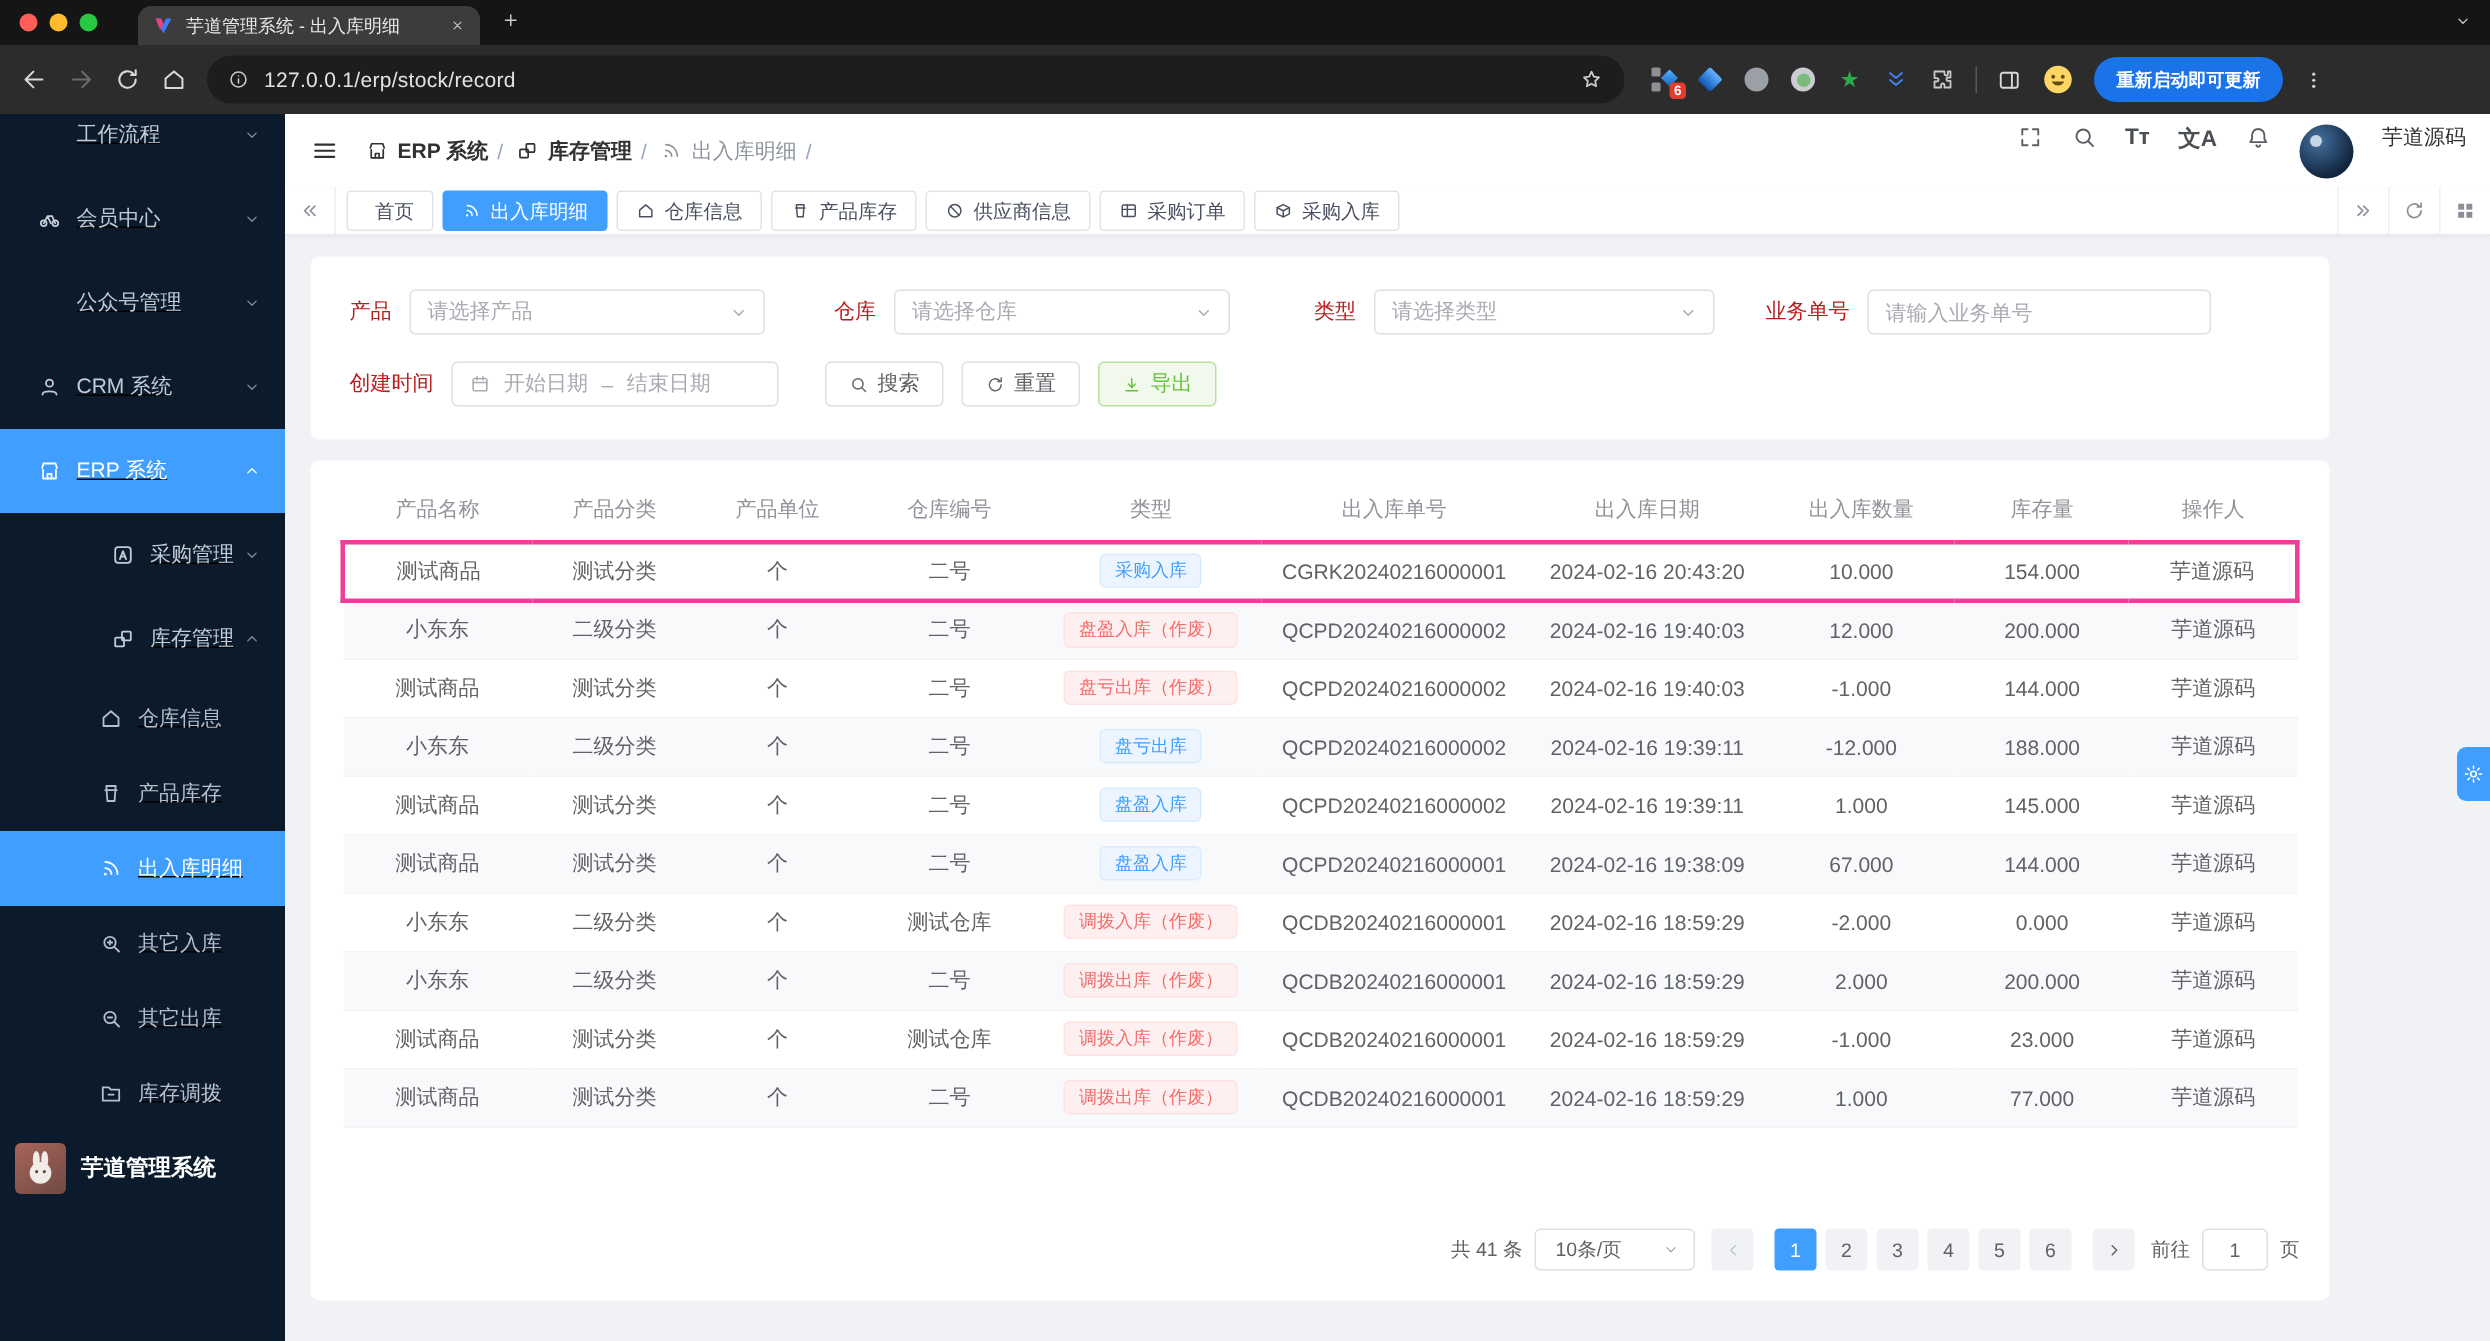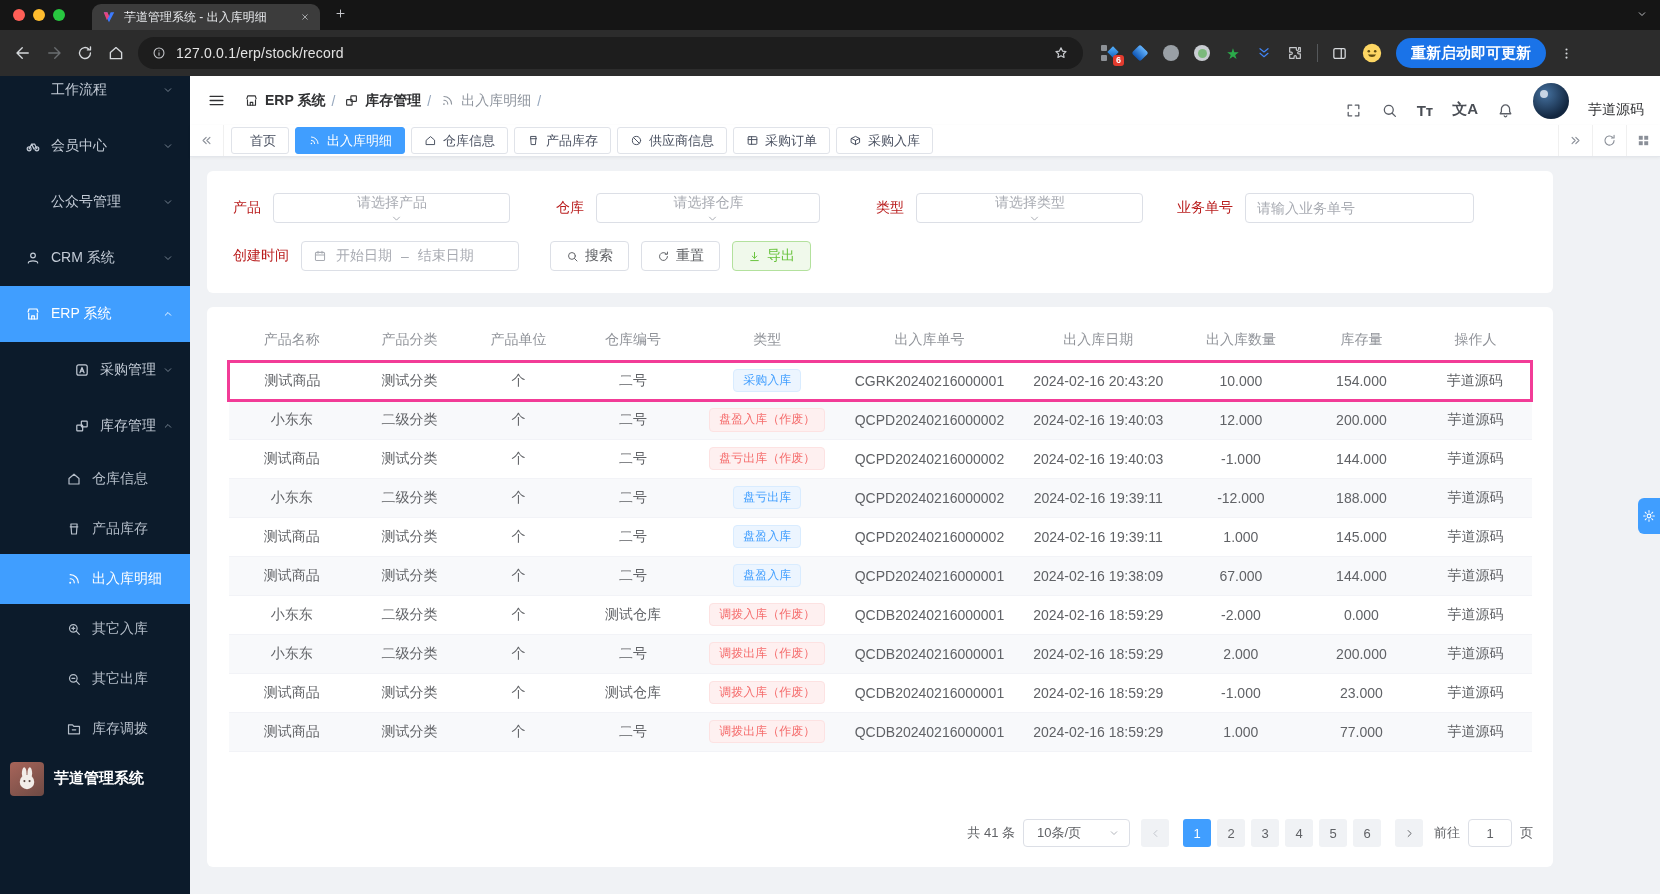--- a/index.html
+++ b/index.html
@@ -34,48 +34,48 @@
   .dia { position:absolute; right:1px; top:4px; width:8px; height:8px; background:linear-gradient(135deg,#56b2ff,#1565c0); transform:rotate(45deg); }
   .drop { width:12px; height:12px; background:linear-gradient(180deg,#63b4ff,#0f55b4); transform:rotate(45deg); border-radius:2px; }
   .gcir { width:16px; height:16px; border-radius:50%; background:#9aa0a6; }
   .rcir { width:16px; height:16px; border-radius:50%; background:#c9cdd2; display:flex; align-items:center; justify-content:center; }
   .rcir i { width:9px; height:9px; border-radius:50%; background:#7cb97c; }
   .gstar { color:#2bab4a; font-size:15px; line-height:1; }
   .chev2 { color:#4285f4; font-size:16px; }
   .puzz { color:#c7c9cc; font-size:16px; }
   .tdiv { width:1px; height:18px; background:#55585b; }
   .panelic { color:#d6d9dc; font-size:17px; }
-  .update-btn { background:#1a73e8; color:#fff; border:none; border-radius:16px; height:30px; padding:0 15px; font-size:15px; font-weight:700; font-family:inherit; cursor:pointer; white-space:nowrap; }
+  .update-btn { background:#1a73e8; color:#fff; border:none; border-radius:16px; height:30px; padding:0 15px; font-size:12px; font-weight:700; font-family:inherit; cursor:pointer; white-space:nowrap; }
   .menudots { color:#d6d9dc; font-size:15px; }
 
   
   .sidebar { position:absolute; left:0; top:76px; width:190px; bottom:0; background:#0c1b2b; overflow:hidden; }
   .logo { height:49px; display:flex; align-items:center; gap:10px; padding:0 10px; position:relative; z-index:2; background:#0c1b2b; }
   .logo-img { width:34px; height:34px; border-radius:4px; background:linear-gradient(145deg,#a8655a,#6e4a44); display:flex; align-items:center; justify-content:center; overflow:hidden; }
   .logo-title { color:#fff; font-size:15px; font-weight:700; white-space:nowrap; }
-  .menu { position:relative; z-index:1; margin-top:-14px; }
+  .menu { position:relative; z-index:1; margin-top:-14px;text-decoration:underline; }
   .mitem { height:56px; display:flex; align-items:center; padding:0 16px 0 24px; color:#c3cbd6; cursor:pointer; }
   .mitem[data-level="2"] { padding-left:73px; }
   .mitem[data-level="3"] { padding-left:65px; height:50px; color:#b6bfca; }
   .mitem[data-active="true"] { background:#409eff; color:#fff; }
   .micon { width:18px; margin-right:9px; font-size:16px; flex:0 0 18px; }
   .mlabel { flex:1; white-space:nowrap; overflow:hidden; }
   .chev { font-size:12px; color:#7e8b99; }
   .mitem[data-active="true"] .chev { color:#fff; }
 
   
   .main { position:absolute; left:190px; top:76px; right:0; bottom:0; background:#f0f2f5; }
   .appheader { height:49px; background:#fff; display:flex; align-items:center; padding:0 16px 0 17px; }
   .hamb { font-size:19px; color:#303133; cursor:pointer; }
   .crumbs { display:flex; align-items:center; margin-left:18px; gap:9px; }
   .crumb { display:flex; align-items:center; gap:6px; color:#303133; font-weight:700; cursor:pointer; }
   .crumb .ic { font-size:15px; }
   .crumb-sep { color:#97a8be; font-weight:400; }
   .crumbs .crumb:last-child { color:#8f959e; font-weight:400; }
-  .hright { margin-left:auto; display:flex; align-items:flex-end; gap:19px; color:#5a5e66; }
+  .hright { margin-left:auto; display:flex; align-items:flex-start; gap:19px; color:#5a5e66; }
   .hic { font-size:17px; cursor:pointer; }
   .txtic { font-size:15px; font-weight:700; color:#4a4e55; cursor:pointer; letter-spacing:0; }
   .avatar { width:36px; height:36px; border-radius:50%; background:radial-gradient(circle at 35% 30%,#45719f,#12263f 70%); position:relative; overflow:hidden; cursor:pointer; }
   .avatar::after { content:""; position:absolute; left:7px; top:7px; width:8px; height:8px; border-radius:50%; background:#dfe8f2; opacity:.85; }
   .uname { color:#303133; cursor:pointer; }
 
   .tagsbar { height:32px; background:#fff; display:flex; align-items:stretch; border-bottom:1px solid #e3e6eb; box-shadow:0 1px 3px rgba(0,0,0,.05); }
   .tnav { width:34px; display:flex; align-items:center; justify-content:center; color:#8a8f98; font-size:15px; cursor:pointer; }
   .tnav.lft { border-right:1px solid #f0f0f0; }
   .tags { display:flex; align-items:center; padding:0 4px; flex:1; overflow:hidden; }
@@ -87,21 +87,21 @@
 
   .content { padding:14px 0 0 17px; }
   .card { width:1346px; background:#fff; border-radius:6px; }
 
   
   .filters { height:122px; padding:22px 26px 0; }
   .frow { display:flex; align-items:center; height:30px; }
   .frow + .frow { margin-top:18px; }
   .flabel { color:#b91c1c; padding-right:12px; white-space:nowrap; }
   .sel, .tinput, .daterange { height:30px; border:1px solid #dcdfe6; border-radius:4px; background:#fff; }
-  .sel { display:flex; align-items:center; padding:0 10px 0 11px; color:#a8abb2; cursor:pointer;flex-direction:column; }
+  .sel { display:flex; align-items:center; padding:0 10px 0 11px; color:#a8abb2; cursor:pointer; }
   .sel .ph { flex:1; }
   .selchev { font-size:13px; color:#a8abb2; margin-left:8px; }
   .tinput { padding:0 11px; font-size:14px; color:#606266; font-family:inherit; outline:none; }
   .tinput::placeholder { color:#a8abb2; }
   .daterange { display:flex; align-items:center; gap:9px; padding:0 11px; color:#a8abb2; cursor:pointer; }
   .daterange .ic { font-size:14px; }
   .dsep { color:#a8abb2; }
   .fgap1 { margin-left:46px; } .fgap2 { margin-left:56px; } .fgap3 { margin-left:34px; }
   .btn { height:30px; border:1px solid #dcdfe6; border-radius:4px; background:#fff; color:#606266; display:inline-flex; align-items:center; gap:6px; padding:0 15px; font-size:14px; font-family:inherit; cursor:pointer; white-space:nowrap; }
   .btn .ic { font-size:13px; }

